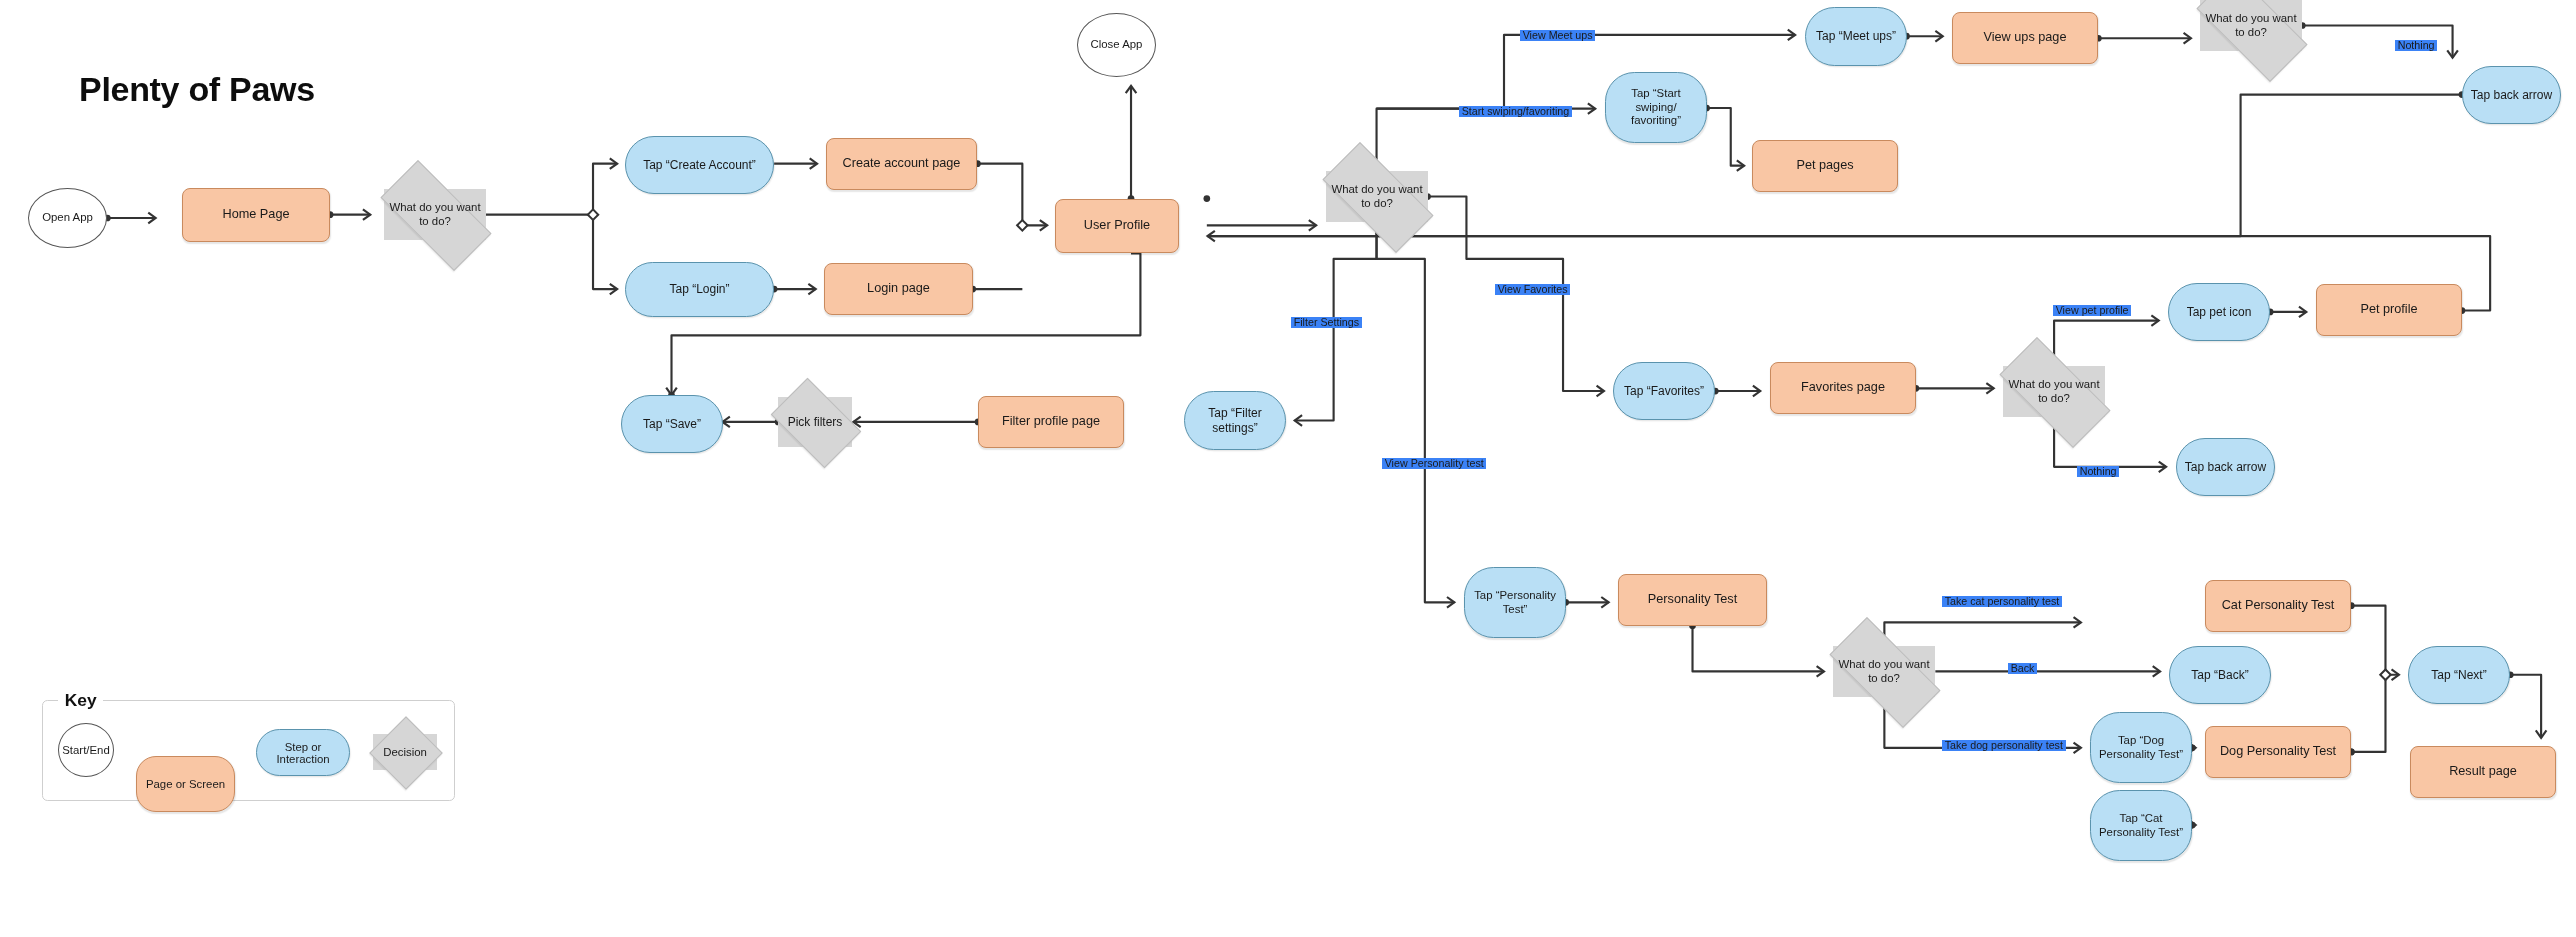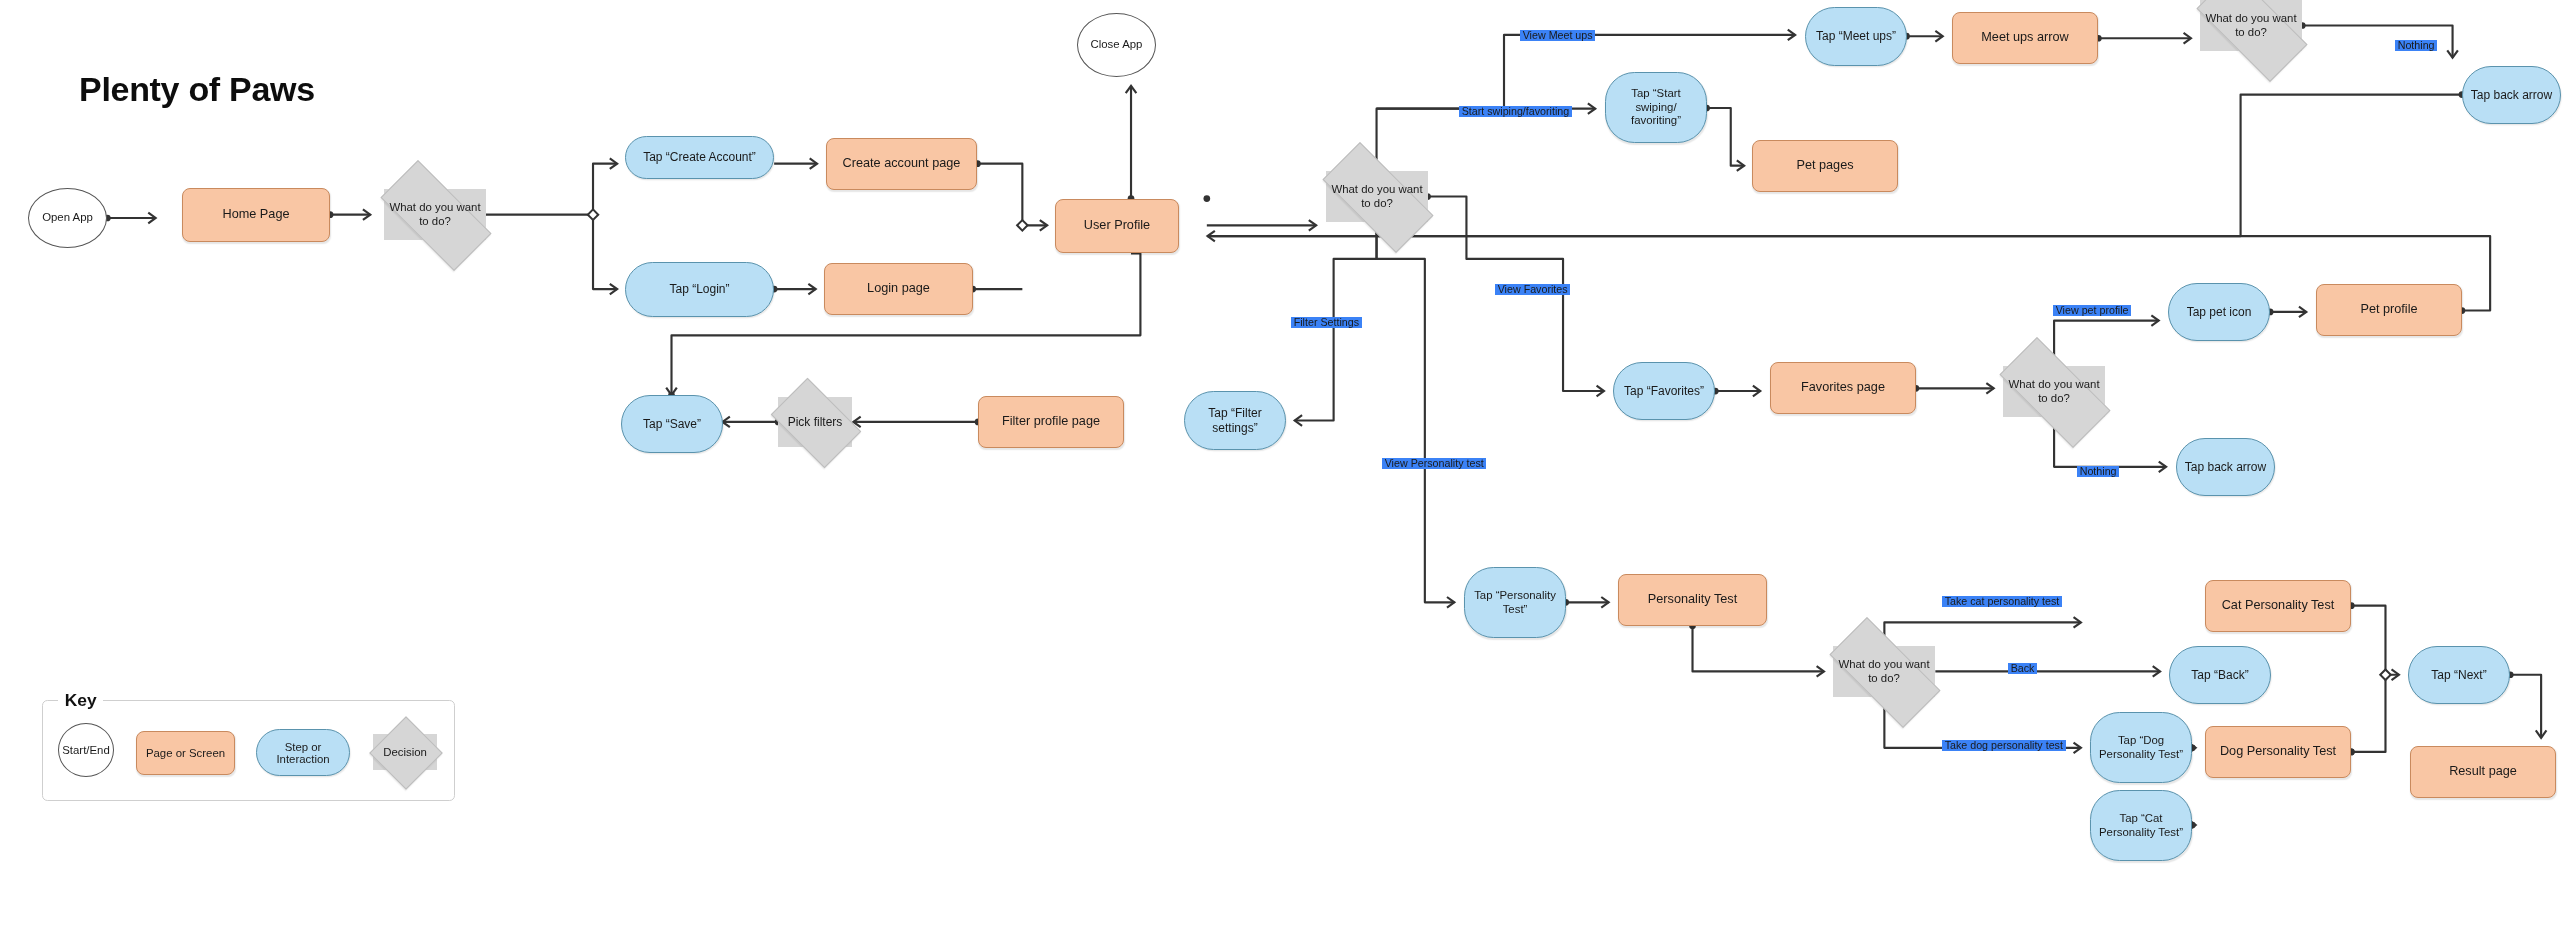--- a/index.html
+++ b/index.html
@@ -171,21 +171,21 @@
       </div>
       <div class="node n-page" style="left: 182px; top: 188px; width: 148px; height: 54px; font-size: 12.7px;">
         <span class="lbl">Home Page</span>
       </div>
       <div class="node n-dec" style="left: 384px; top: 189px; width: 102px; height: 51px; font-size: 11.4px;">
         <div class="dec-shape"></div>
         <div class="dec-txt">
           <span class="lbl">What do you want to do?</span>
         </div>
       </div>
-      <div class="node n-step" style="left: 625px; top: 136px; width: 149px; height: 43px; font-size: 12px;">
+      <div class="node n-step" style="left: 625px; top: 136px; width: 149px; height: 58px; font-size: 12px;">
         <span class="lbl">Tap “Create Account”</span>
       </div>
       <div class="node n-page" style="left: 826px; top: 138px; width: 151px; height: 52px; font-size: 12.7px;">
         <span class="lbl">Create account page</span>
       </div>
       <div class="node n-step" style="left: 625px; top: 262px; width: 149px; height: 55px; font-size: 12px;">
         <span class="lbl">Tap “Login”</span>
       </div>
       <div class="node n-page" style="left: 824px; top: 263px; width: 149px; height: 52px; font-size: 12.7px;">
         <span class="lbl">Login page</span>
@@ -199,21 +199,21 @@
       <div class="node n-dec" style="left: 1326px; top: 171px; width: 102px; height: 51px; font-size: 11.4px;">
         <div class="dec-shape"></div>
         <div class="dec-txt">
           <span class="lbl">What do you want to do?</span>
         </div>
       </div>
       <div class="node n-step" style="left: 1805px; top: 6.7px; width: 102px; height: 59px; font-size: 12px;">
         <span class="lbl">Tap “Meet ups”</span>
       </div>
       <div class="node n-page" style="left: 1952px; top: 12px; width: 146px; height: 52px; font-size: 12.7px;">
-        <span class="lbl">Meet ups arrow</span>
+        <span class="lbl">View ups page</span>
       </div>
       <div class="node n-dec" style="left: 2200px; top: 0px; width: 102px; height: 51px; font-size: 11.4px;">
         <div class="dec-shape"></div>
         <div class="dec-txt">
           <span class="lbl">What do you want to do?</span>
         </div>
       </div>
       <div class="node n-step" style="left: 2462px; top: 66px; width: 99px; height: 58px; font-size: 12px;">
         <span class="lbl">Tap back arrow</span>
       </div>
@@ -306,21 +306,21 @@
       <div class="edge-label" style="left: 2008px; top: 663px; font-size: 10.7px;">Back</div>
       <div class="edge-label" style="left: 1942px; top: 740px; font-size: 10.7px;">Take dog personality test</div>
     </div>
 
   <div id="key-box"></div>
   <div id="key-title">Key</div>
   <div id="key-items">
       <div class="key-item n-term" style="position: absolute; left: 58px; top: 723px; width: 56px; height: 54px;">
         <span>Start/End</span>
       </div>
-      <div class="key-item n-page" style="position: absolute; left: 136px; top: 731px; width: 99px; height: 44px;">
+      <div class="key-item n-page" style="position: absolute; left: 136px; top: 756px; width: 99px; height: 56px; border-radius: 20px;">
         <span>Page or Screen</span>
       </div>
       <div class="key-item n-step" style="position: absolute; left: 256px; top: 729px; width: 94px; height: 47px;">
         <span>Step or Interaction</span>
       </div>
       <div class="key-item n-dec" style="position: absolute; left: 373px; top: 734px; width: 64px; height: 36px; padding-left: 12px;">
         <div class="dec-shape" style="width: 50px; height: 50px; left: 7.4px; top: -6.7px;"></div>
         <div class="dec-txt">
           <span>Decision</span>
         </div>

